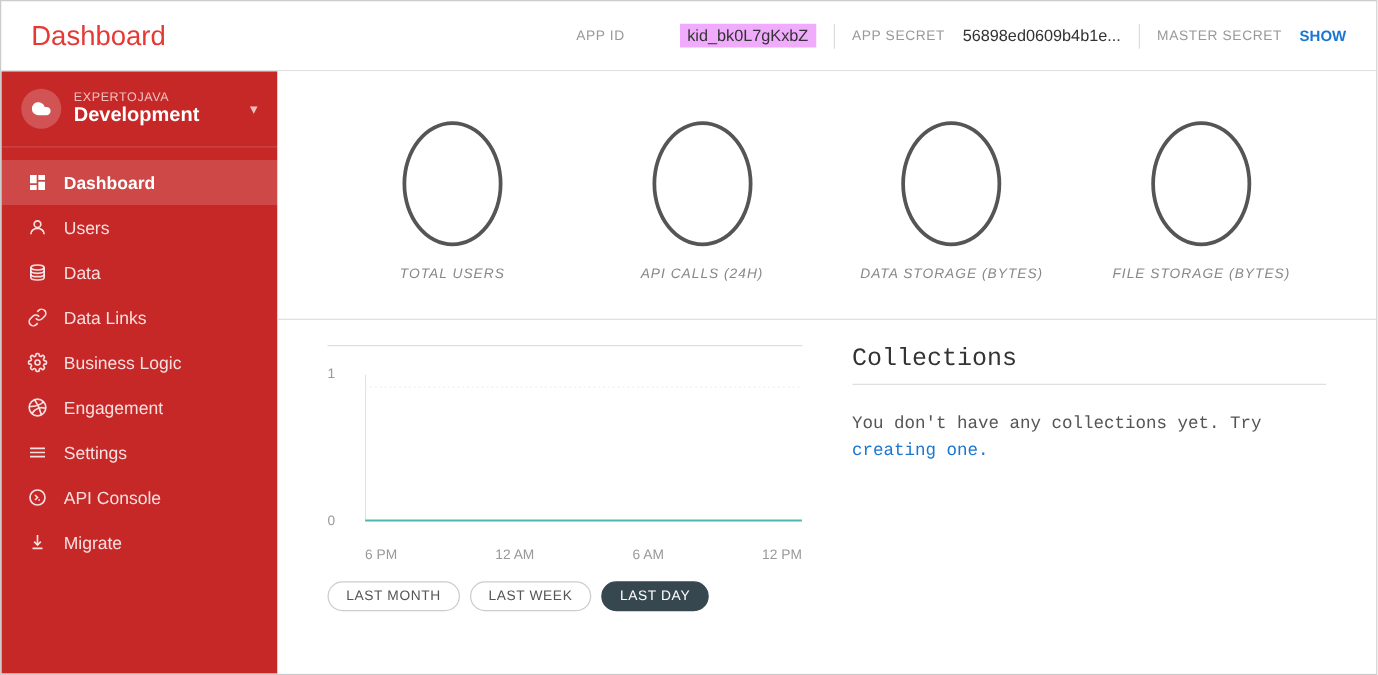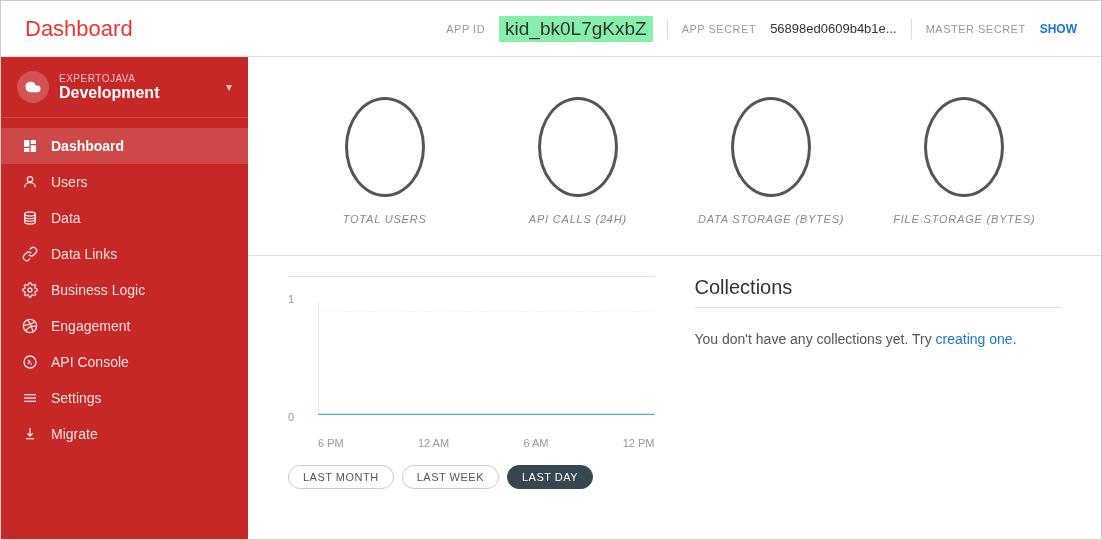--- a/index.html
+++ b/index.html
@@ -2,46 +2,46 @@
 <html><head>
   <meta charset="utf-8">
   <style>
     * { box-sizing: border-box; margin: 0; padding: 0; }
     body { font-family: 'Helvetica Neue', Arial, sans-serif; background: #f0f0f0; display: flex; justify-content: center; align-items: center; min-height: 100vh; }
     .window { width: 1102px; height: 540px; background: #fff; border: 1px solid #ccc; display: flex; flex-direction: column; overflow: hidden; }
     .header { display: flex; align-items: center; padding: 0 24px; height: 56px; border-bottom: 1px solid #e0e0e0; flex-shrink: 0; }
     .header-title { font-size: 22px; color: #e53935; font-weight: 300; margin-right: auto; }
     .header-meta { display: flex; align-items: center; gap: 14px; font-size: 12px; color: #666; }
     .header-meta .label { color: #999; font-weight: 500; letter-spacing: 0.5px; font-size: 11px; }
-    .app-id-box { background: #86efac; padding: 2px 6px; font-size: 19px; color: #333; font-weight: 500; }
+    .app-id-box { background: #f0abfc; padding: 2px 6px; font-size: 13px; color: #333; font-weight: 500; margin-left: 30px; }
     .app-secret-val { font-size: 13px; color: #333; }
     .master-secret-show { color: #1976d2; font-weight: 600; font-size: 12px; cursor: pointer; text-decoration: none; }
     .body { display: flex; flex: 1; overflow: hidden; }
-    .sidebar { width: 247px; background: #c62828; color: #fff; display: flex; flex-direction: column; flex-shrink: 0; }
+    .sidebar { width: 221px; background: #c62828; color: #fff; display: flex; flex-direction: column; flex-shrink: 0; }
     .sidebar-brand { padding: 14px 16px; display: flex; align-items: center; gap: 10px; border-bottom: 1px solid rgba(255,255,255,0.15); }
     .brand-icon { width: 32px; height: 32px; background: rgba(255,255,255,0.2); border-radius: 50%; display: flex; align-items: center; justify-content: center; }
     .brand-icon svg { width: 18px; height: 18px; fill: white; }
     .brand-text { display: flex; flex-direction: column; }
     .brand-sub { font-size: 10px; color: rgba(255,255,255,0.7); letter-spacing: 0.5px; text-transform: uppercase; }
     .brand-name { font-size: 16px; font-weight: 600; color: #fff; }
     .brand-chevron { margin-left: auto; color: rgba(255,255,255,0.7); font-size: 12px; }
     .sidebar-nav { padding: 10px 0; flex: 1; }
     .nav-item { display: flex; align-items: center; gap: 12px; padding: 10px 20px; font-size: 14px; color: rgba(255,255,255,0.85); cursor: pointer; }
     .nav-item.active { background: rgba(255,255,255,0.15); font-weight: 600; color: #fff; }
     .nav-icon { width: 18px; display: flex; align-items: center; justify-content: center; flex-shrink: 0; }
     .nav-icon svg { width: 16px; height: 16px; fill: none; stroke: currentColor; stroke-width: 2; }
     .main { flex: 1; overflow-y: auto; background: #fff; }
     .stats-row { display: flex; padding: 30px 40px 20px; gap: 0; }
     .stat-card { flex: 1; display: flex; flex-direction: column; align-items: center; padding: 10px 20px; font-style: italic; }
     .stat-oval { width: 80px; height: 100px; border: 3px solid #555; border-radius: 50%; margin-bottom: 16px; }
     .stat-label { font-size: 11px; color: #888; letter-spacing: 0.8px; text-transform: uppercase; text-align: center; }
     .section-divider { border: none; border-top: 1px solid #e0e0e0; margin: 0 0 0 0; }
     .lower { display: flex; padding: 20px 40px 20px; gap: 40px; }
     .section-left { flex: 1; }
-    .section-right { flex: 1; }
+    .section-right { flex: 1; font-family: Liberation Mono, monospace; }
     .section-title { font-size: 20px; color: #333; font-weight: 400; margin-bottom: 8px; }
     .section-underline { border: none; border-top: 1px solid #e0e0e0; margin-bottom: 16px; }
     .chart-area { position: relative; height: 160px; }
     .chart-svg { width: 100%; height: 140px; }
     .chart-labels { display: flex; justify-content: space-between; font-size: 11px; color: #999; padding: 0 0 0 30px; }
     .chart-y-labels { position: absolute; left: 0; top: 0; display: flex; flex-direction: column; justify-content: space-between; height: 130px; font-size: 11px; color: #999; }
     .time-buttons { display: flex; gap: 8px; margin-top: 12px; }
     .time-btn { padding: 5px 14px; border-radius: 20px; font-size: 11px; cursor: pointer; border: 1px solid #ccc; background: #fff; color: #555; letter-spacing: 0.5px; }
     .time-btn.active { background: #37474f; color: #fff; border-color: #37474f; }
     .collections-empty { font-size: 14px; color: #555; margin-top: 20px; line-height: 1.6; }
@@ -135,36 +135,36 @@
               <svg viewBox="0 0 24 24" stroke-width="2.2">
                 <circle cx="12" cy="12" r="10"></circle>
                 <path d="M8.56 2.75c4.37 6.03 6.02 9.42 8.03 17.72m2.54-15.38c-3.72 4.35-8.94 5.66-16.88 5.85m19.5 1.9c-3.5-.93-6.63-.82-8.94 0-2.58.92-5.01 2.86-7.44 6.32"></path>
               </svg>
             </span>
             <span>Engagement</span>
           </div>
           <div class="nav-item">
             <span class="nav-icon">
               <svg viewBox="0 0 24 24">
+                <line x1="3" y1="7" x2="21" y2="7"></line>
+                <line x1="3" y1="12" x2="21" y2="12"></line>
+                <line x1="3" y1="17" x2="21" y2="17"></line>
+              </svg>
+            </span>
+            <span>Settings</span>
+          </div>
+          <div class="nav-item">
+            <span class="nav-icon">
+              <svg viewBox="0 0 24 24">
                 <circle cx="12" cy="12" r="9"></circle>
                 <path d="M9 9l3 3-3 3"></path>
                 <line x1="13" y1="15" x2="15" y2="15"></line>
               </svg>
             </span>
             <span>API Console</span>
-          </div>
-          <div class="nav-item">
-            <span class="nav-icon">
-              <svg viewBox="0 0 24 24">
-                <line x1="3" y1="7" x2="21" y2="7"></line>
-                <line x1="3" y1="12" x2="21" y2="12"></line>
-                <line x1="3" y1="17" x2="21" y2="17"></line>
-              </svg>
-            </span>
-            <span>Settings</span>
           </div>
           <div class="nav-item">
             <span class="nav-icon">
               <svg viewBox="0 0 24 24">
                 <path d="M12 3v12"></path>
                 <path d="M8 11l4 4 4-4"></path>
                 <path d="M6 19h12"></path>
               </svg>
             </span>
             <span>Migrate</span>

